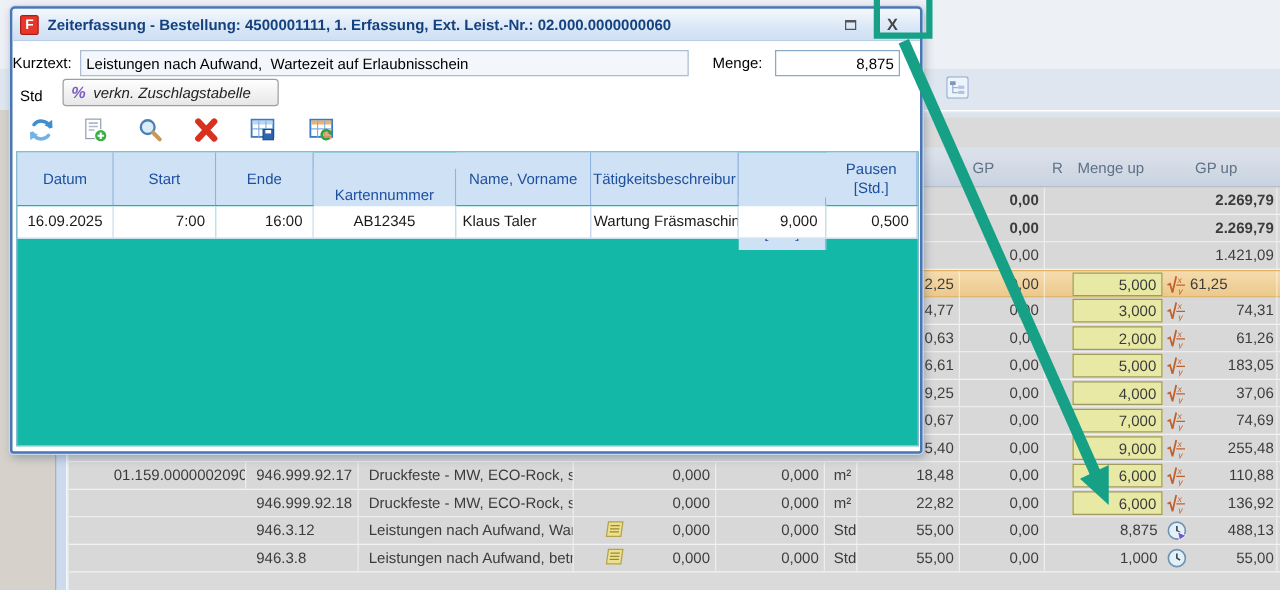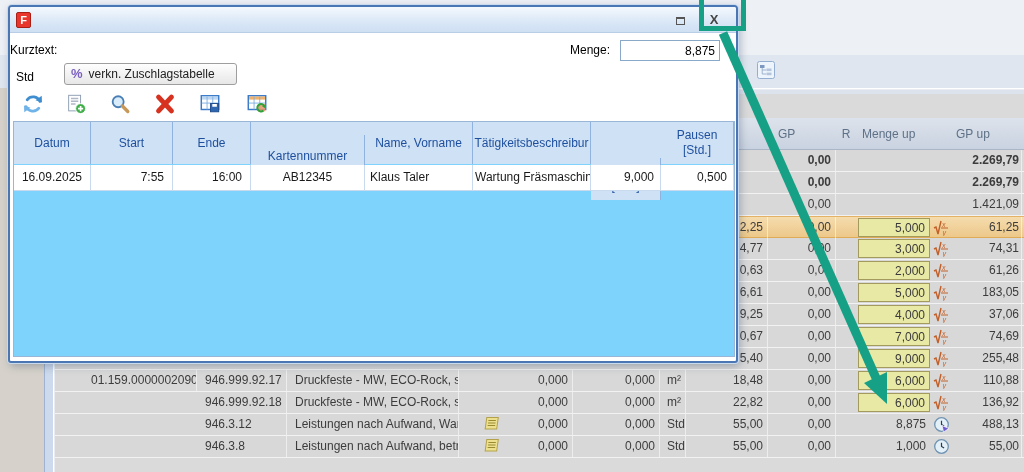--- a/index.html
+++ b/index.html
@@ -38,25 +38,25 @@
   .dlg-title{position:absolute;left:28px;top:0;right:80px;line-height:26px;font-size:12px;font-weight:bold;color:#15427e;
      white-space:nowrap;overflow:hidden;}
   .btn-max{position:absolute;right:44px;top:4px;width:24px;height:18px;text-align:center;cursor:default;}
   .btn-max i{display:inline-block;width:9px;height:8px;border:1px solid #555;border-top:2px solid #555;margin-top:5px;}
   .btn-close{position:absolute;right:8px;top:3px;width:28px;height:20px;text-align:center;line-height:20px;
      font-size:13px;font-weight:bold;color:#454545;}
   .lbl{position:absolute;font-size:12px;color:#000;}
   .fld{position:absolute;height:21px;border:1px solid #a9bed4;background:#f3f7fb;font-size:12px;color:#000;
      padding:0 4px;font-family:"Liberation Sans",sans-serif;}
   .fld.menge{text-align:right;background:#fff;border-color:#8aa8c8;}
-  .zbtn{position:absolute;left:54px;top:56px;width:173px;height:22px;border:1px solid #9e9e9e;border-radius:3px;
-     background:linear-gradient(#fefefe,#e7e7e7);font-size:12px;color:#222;text-align:left;padding:0 6px;line-height:20px;}
+  .zbtn{position:absolute;left:40px;top:56px;width:173px;height:22px;border:1px solid #9e9e9e;border-radius:3px;
+     background:linear-gradient(#fefefe,#e7e7e7);font-size:12px;color:#222;text-align:left;padding:0 6px;line-height:20px;font-style:italic;}
   .zbtn .pct{color:#7a5fc0;font-weight:bold;margin-right:6px;font-size:13px;}
   .tb-icon{position:absolute;top:86px;width:22px;height:22px;}
-  .dlg-grid{position:absolute;left:3px;top:114px;width:722px;height:236px;border:1px solid #9ab6d6;background:#7dd3fc;}
+  .dlg-grid{position:absolute;left:3px;top:114px;width:722px;height:236px;border:1px solid #9ab6d6;background:#14b8a6;}
   .dg-h{position:absolute;top:0;height:42px;background:#cfe1f5;border-right:1px solid #8fb2de;
      color:#1d4f9e;font-size:12px;text-align:center;white-space:pre-line;line-height:15px;
      display:flex;align-items:center;justify-content:center;}
   .dg-hbar{position:absolute;left:0;top:0;width:100%;height:42px;background:#cfe1f5;border-bottom:1px solid #8fb2de;}
   .dg-c{position:absolute;top:43px;height:26px;line-height:25px;font-size:12px;color:#1a1a1a;
      border-right:1px solid #c9daee;border-bottom:1px solid #c9daee;overflow:hidden;white-space:nowrap;background:#fff;}
 
   
   #anno{position:absolute;left:0;top:0;z-index:40;pointer-events:none;}
   .hl-box{position:absolute;left:699px;top:-6px;width:47px;height:37px;border:5px solid #16a085;z-index:50;}
@@ -98,21 +98,21 @@
         <div class="bg-cell" style="left: 715px; width: 66px; text-align: right; padding: 0px 4px 0px 0px;">0,00</div>
         <div class="bg-cell" style="left: 897px; width: 70px; text-align: right; padding: 0px 2px 0px 0px;">2.269,79</div>
       </div>
       <div class="bg-row" style="top: 194px;">
         <div class="bg-cell" style="left: 715px; width: 66px; text-align: right; padding: 0px 4px 0px 0px;">0,00</div>
         <div class="bg-cell" style="left: 897px; width: 70px; text-align: right; padding: 0px 2px 0px 0px;">1.421,09</div>
       </div>
       <div class="bg-row selected" style="top: 216px;">
         <div class="bg-cell" style="left: 633px; width: 80px; text-align: right; padding: 0px 4px 0px 0px;">2,25</div>
         <div class="bg-cell" style="left: 715px; width: 66px; text-align: right; padding: 0px 4px 0px 0px;">0,00</div>
-        <div class="bg-cell" style="left: 897px; width: 70px; text-align: right; padding: 0px 2px 0px 0px;">61,25</div>
+        <div class="bg-cell" style="left: 897px; width: 70px; text-align: left; padding: 0px 2px 0px 0px;">61,25</div>
         <div class="qty-cell" style="left: 803px; width: 72px;">5,000</div>
         <span class="cell-icon" style="left: 878px;"><svg width="16" height="17" viewBox="0 0 16 17">
             <path d="M1 9l2-1 2 7L8 2" stroke="#c2602a" stroke-width="1.4" fill="none"></path>
             <text x="9" y="7.5" font-size="7" font-style="italic" fill="#c2602a" font-family="Liberation Sans">x</text>
             <path d="M8 9h7" stroke="#c2602a"></path>
             <text x="9.5" y="16" font-size="7" font-style="italic" fill="#c2602a" font-family="Liberation Sans">y</text>
           </svg></span>
       </div>
       <div class="bg-row" style="top: 238px;">
         <div class="bg-cell" style="left: 633px; width: 80px; text-align: right; padding: 0px 4px 0px 0px;">4,77</div>
@@ -262,25 +262,27 @@
         <span class="cell-icon" style="left: 878px;"><svg width="17" height="17" viewBox="0 0 17 17">
             <circle cx="8.5" cy="8.5" r="6.8" fill="#e4f0f8" stroke="#6f93b2" stroke-width="1.3"></circle>
             <path d="M8.5 4.8V8.5l2.6 1.6" stroke="#2a3a4a" stroke-width="1.2" fill="none"></path>
           </svg></span>
       </div>
     </div>
 
   <div class="dialog">
     <div class="titlebar">
       <div class="f-icon">F</div>
+      <div class="dlg-title">Zeiterfassung - Bestellung: 4500001111, 1. Erfassung, Ext. Leist.-Nr.: 02.000.0000000060</div>
       <div class="btn-max"><i></i></div>
       <div class="btn-close">X</div>
     </div>
 
     <div class="lbl" style="left:0;top:36px">Kurztext:</div>
+    <input class="fld" style="left: 54px; top: 33px; width: 487px;" value="Leistungen nach Aufwand,  Wartezeit auf Erlaubnisschein">
     <div class="lbl" style="left:560px;top:36px">Menge:</div>
     <input class="fld menge" style="left: 610px; top: 33px; width: 100px;" value="8,875">
 
     <div class="lbl" style="left:6px;top:63px">Std</div>
     <button class="zbtn"><span class="pct">%</span><span>verkn. Zuschlagstabelle</span></button>
 
     <span class="tb-icon" style="left:12px">
       <svg width="22" height="22" viewBox="0 0 24 24">
           <path d="M19.6 9.2A8.2 8.2 0 0 0 5.6 7.4" fill="none" stroke="#3f8ed0" stroke-width="3" stroke-linecap="round"></path>
           <polygon points="21.5,3 21.8,10.4 14.8,8" fill="#3f8ed0"></polygon>
@@ -336,21 +338,21 @@
           <div class="dg-h" style="left: 237px; width: 114px; margin-top: 13px;">Kartennummer</div>
           <div class="dg-h" style="left: 351px; width: 108px;">Name, Vorname</div>
           <div class="dg-h" style="left: 459px; width: 118px;">Tätigkeitsbeschreibur</div>
           <div class="dg-h" style="left: 577px; width: 70px; margin-top: 36px;">Anwesend
 [Std.]</div>
           <div class="dg-h" style="left: 647px; width: 73px;">Pausen
 [Std.]</div>
         </div>
       <div id="dg-cells">
           <div class="dg-c" style="left: 0px; width: 77px; text-align: right; padding: 0px 8px 0px 0px;">16.09.2025</div>
-          <div class="dg-c" style="left: 77px; width: 82px; text-align: right; padding: 0px 8px 0px 0px;">7:55</div>
+          <div class="dg-c" style="left: 77px; width: 82px; text-align: right; padding: 0px 8px 0px 0px;">7:00</div>
           <div class="dg-c" style="left: 159px; width: 78px; text-align: right; padding: 0px 8px 0px 0px;">16:00</div>
           <div class="dg-c" style="left: 237px; width: 114px; text-align: center; padding: 0px;">AB12345</div>
           <div class="dg-c" style="left: 351px; width: 108px; text-align: left; padding: 0px 0px 0px 5px;">Klaus Taler</div>
           <div class="dg-c" style="left: 459px; width: 118px; text-align: left; padding: 0px 0px 0px 2px;">Wartung Fräsmaschine</div>
           <div class="dg-c" style="left: 577px; width: 70px; text-align: right; padding: 0px 6px 0px 0px;">9,000</div>
           <div class="dg-c" style="left: 647px; width: 73px; text-align: right; padding: 0px 6px 0px 0px;">0,500</div>
         </div>
     </div>
   </div>
 

